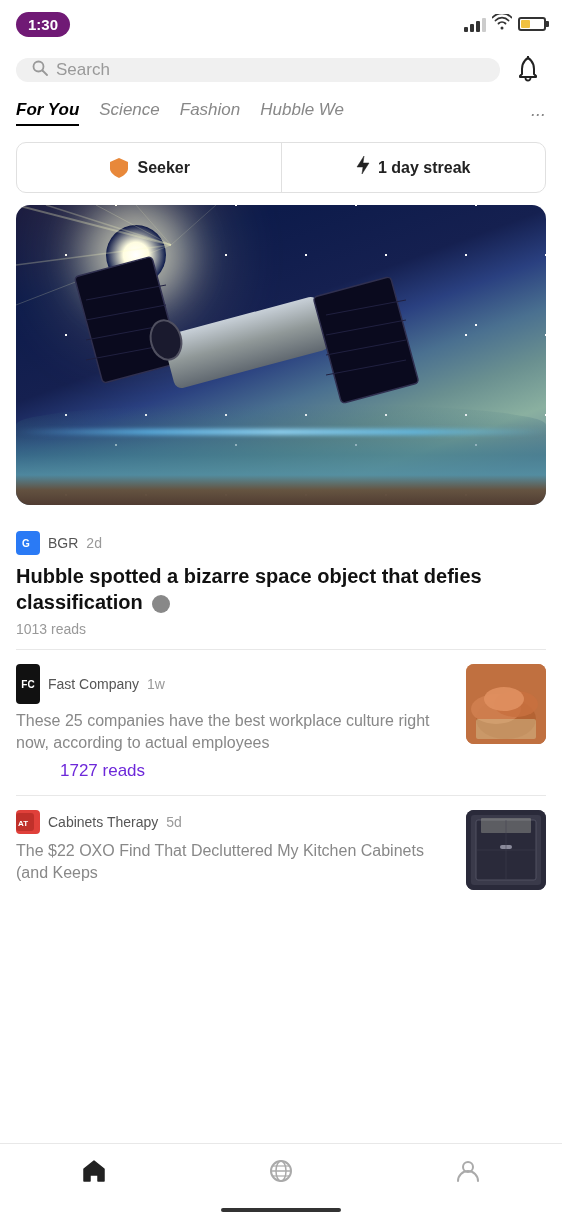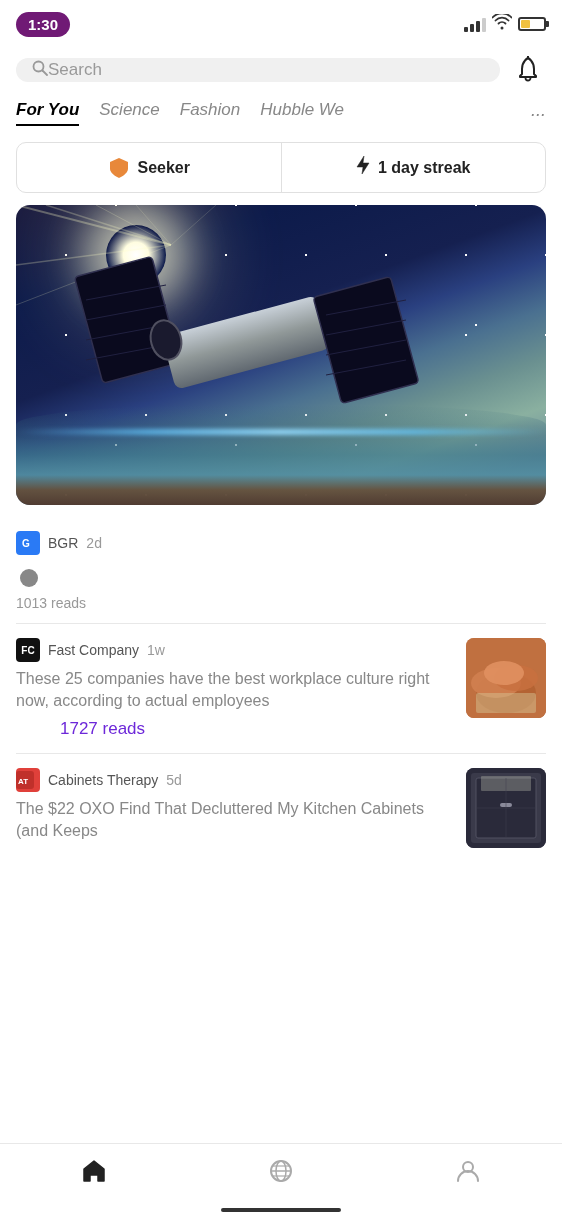--- a/index.html
+++ b/index.html
@@ -84,21 +84,21 @@
       align-items: center;
       gap: 10px;
     }
     .search-bar {
       flex: 1;
       background: #f0f0f0;
       border-radius: 22px;
       padding: 2px 16px;
       display: flex;
       align-items: flex-end;
-      gap: 0;
+      gap: 8px;
     }
     .search-icon-svg {
       color: #999;
       font-size: 16px;
     }
     .search-text {
       color: #999;
       font-size: 17px;
     }
     .bell-icon {
@@ -328,21 +328,21 @@
       flex: 1;
     }
     .list-article-meta {
       display: flex;
       align-items: center;
       gap: 8px;
       margin-bottom: 6px;
     }
     .source-logo-fc {
       width: 24px;
-      height: 24px;
+      height: 40px;
       border-radius: 4px;
       background: #111;
       color: white;
       font-size: 10px;
       font-weight: 700;
       display: flex;
       align-items: center;
       justify-content: center;
       flex-shrink: 0;
     }
@@ -577,20 +577,21 @@
   <div class="source-logo">
     <svg width="18" height="18" viewBox="0 0 18 18">
       <rect width="18" height="18" rx="3" fill="#2a7af5"></rect>
       <text x="3" y="13" font-size="10" font-weight="700" fill="white" font-family="sans-serif">G</text>
     </svg>
   </div>
   <span class="source-name">BGR</span>
   <span class="article-age">2d</span>
 </div>
 <div class="article-title">
+  <span>Hubble spotted a bizarre space object that defies classification</span>
   <span class="reading-dot"></span>
 </div>
 <div class="article-reads">1013 reads</div>
 
 <div class="divider"></div>
 
 <div class="list-article">
   <div class="list-article-content">
     <div class="list-article-meta">
       <div class="source-logo-fc">FC</div>

